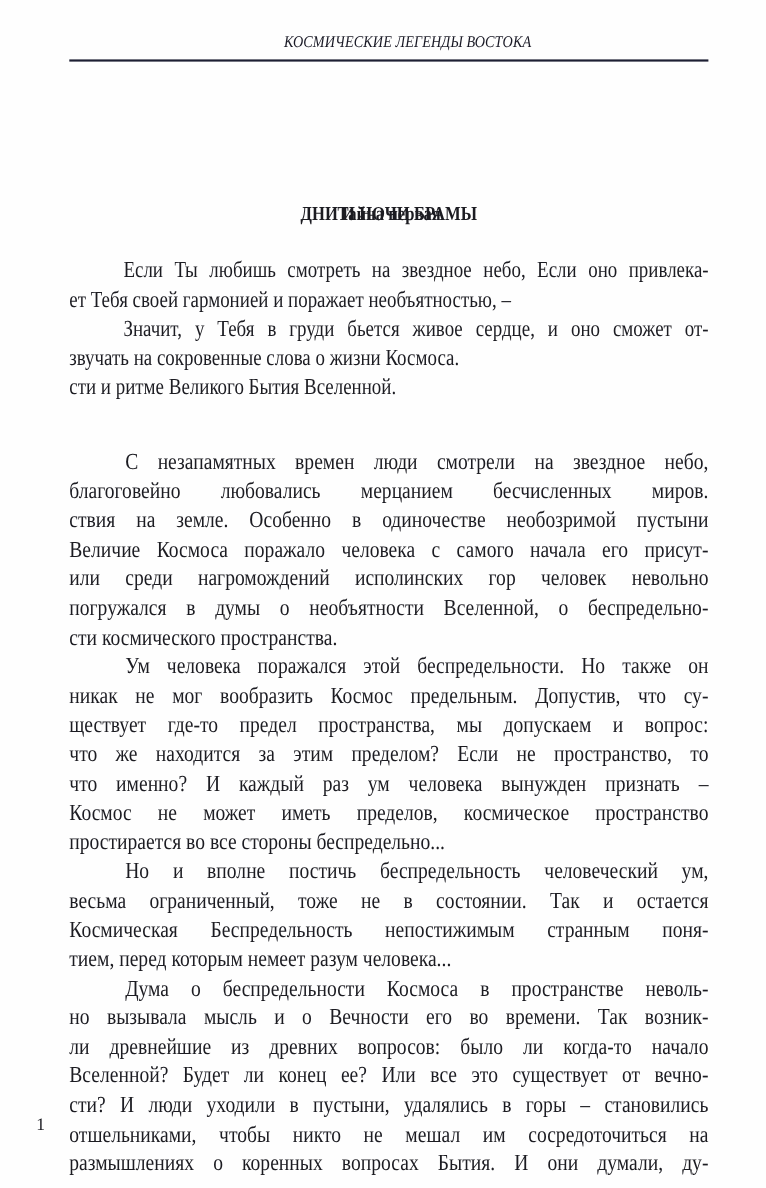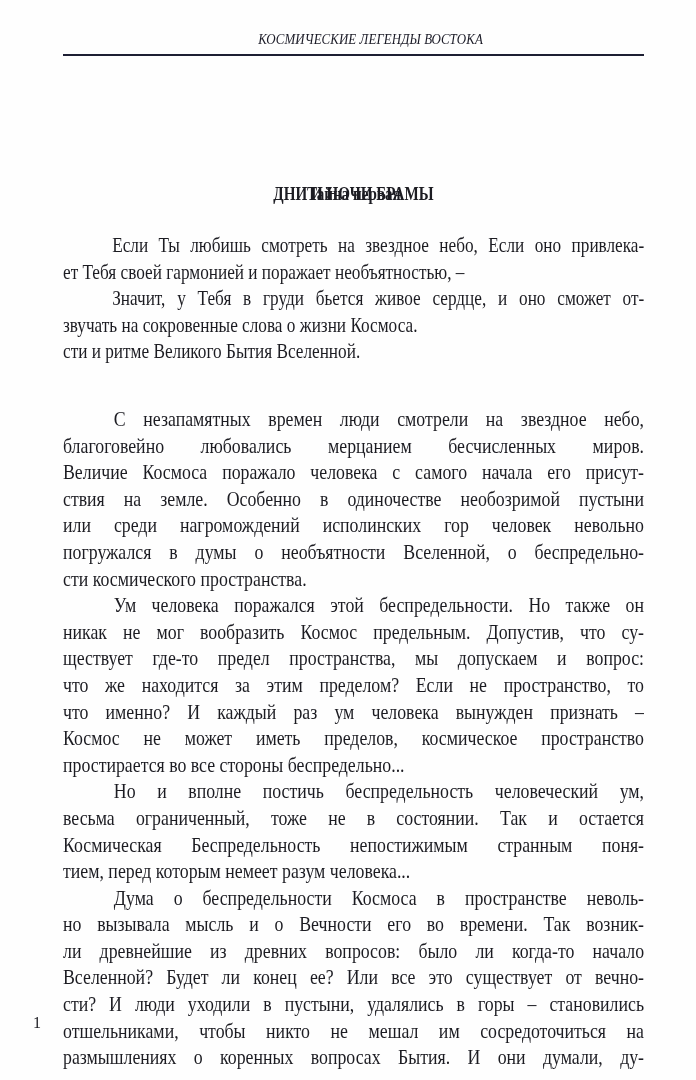--- a/index.html
+++ b/index.html
@@ -165,26 +165,26 @@
           <span class="txt">С незапамятных времен люди смотрели на звездное небо,</span>
         </div>
       </div>
     <div class="line">
         <div class="fit">
           <span class="txt">благоговейно любовались мерцанием бесчисленных миров.</span>
         </div>
       </div>
     <div class="line">
         <div class="fit">
+          <span class="txt">ствия на земле. Особенно в одиночестве необозримой пустыни</span>
+        </div>
+      </div>
+    <div class="line">
+        <div class="fit">
           <span class="txt">Величие Космоса поражало человека с самого начала его присут-</span>
-        </div>
-      </div>
-    <div class="line">
-        <div class="fit">
-          <span class="txt">ствия на земле. Особенно в одиночестве необозримой пустыни</span>
         </div>
       </div>
     <div class="line">
         <div class="fit">
           <span class="txt">или среди нагромождений исполинских гор человек невольно</span>
         </div>
       </div>
     <div class="line">
         <div class="fit">
           <span class="txt">погружался в думы о необъятности Вселенной, о беспредельно-</span>

